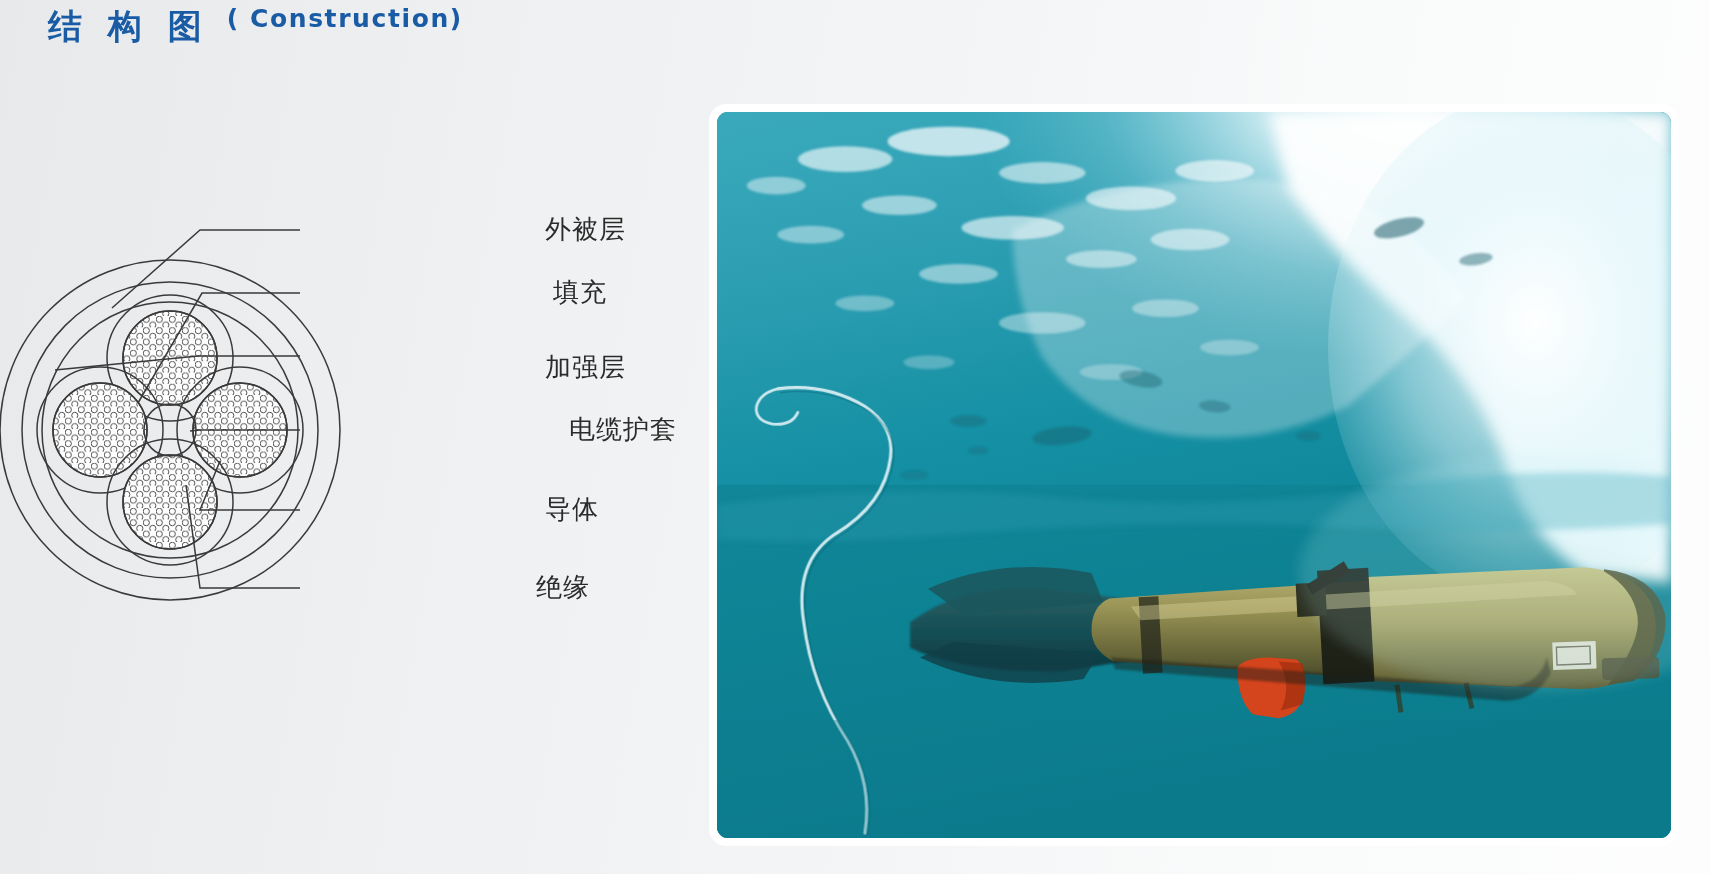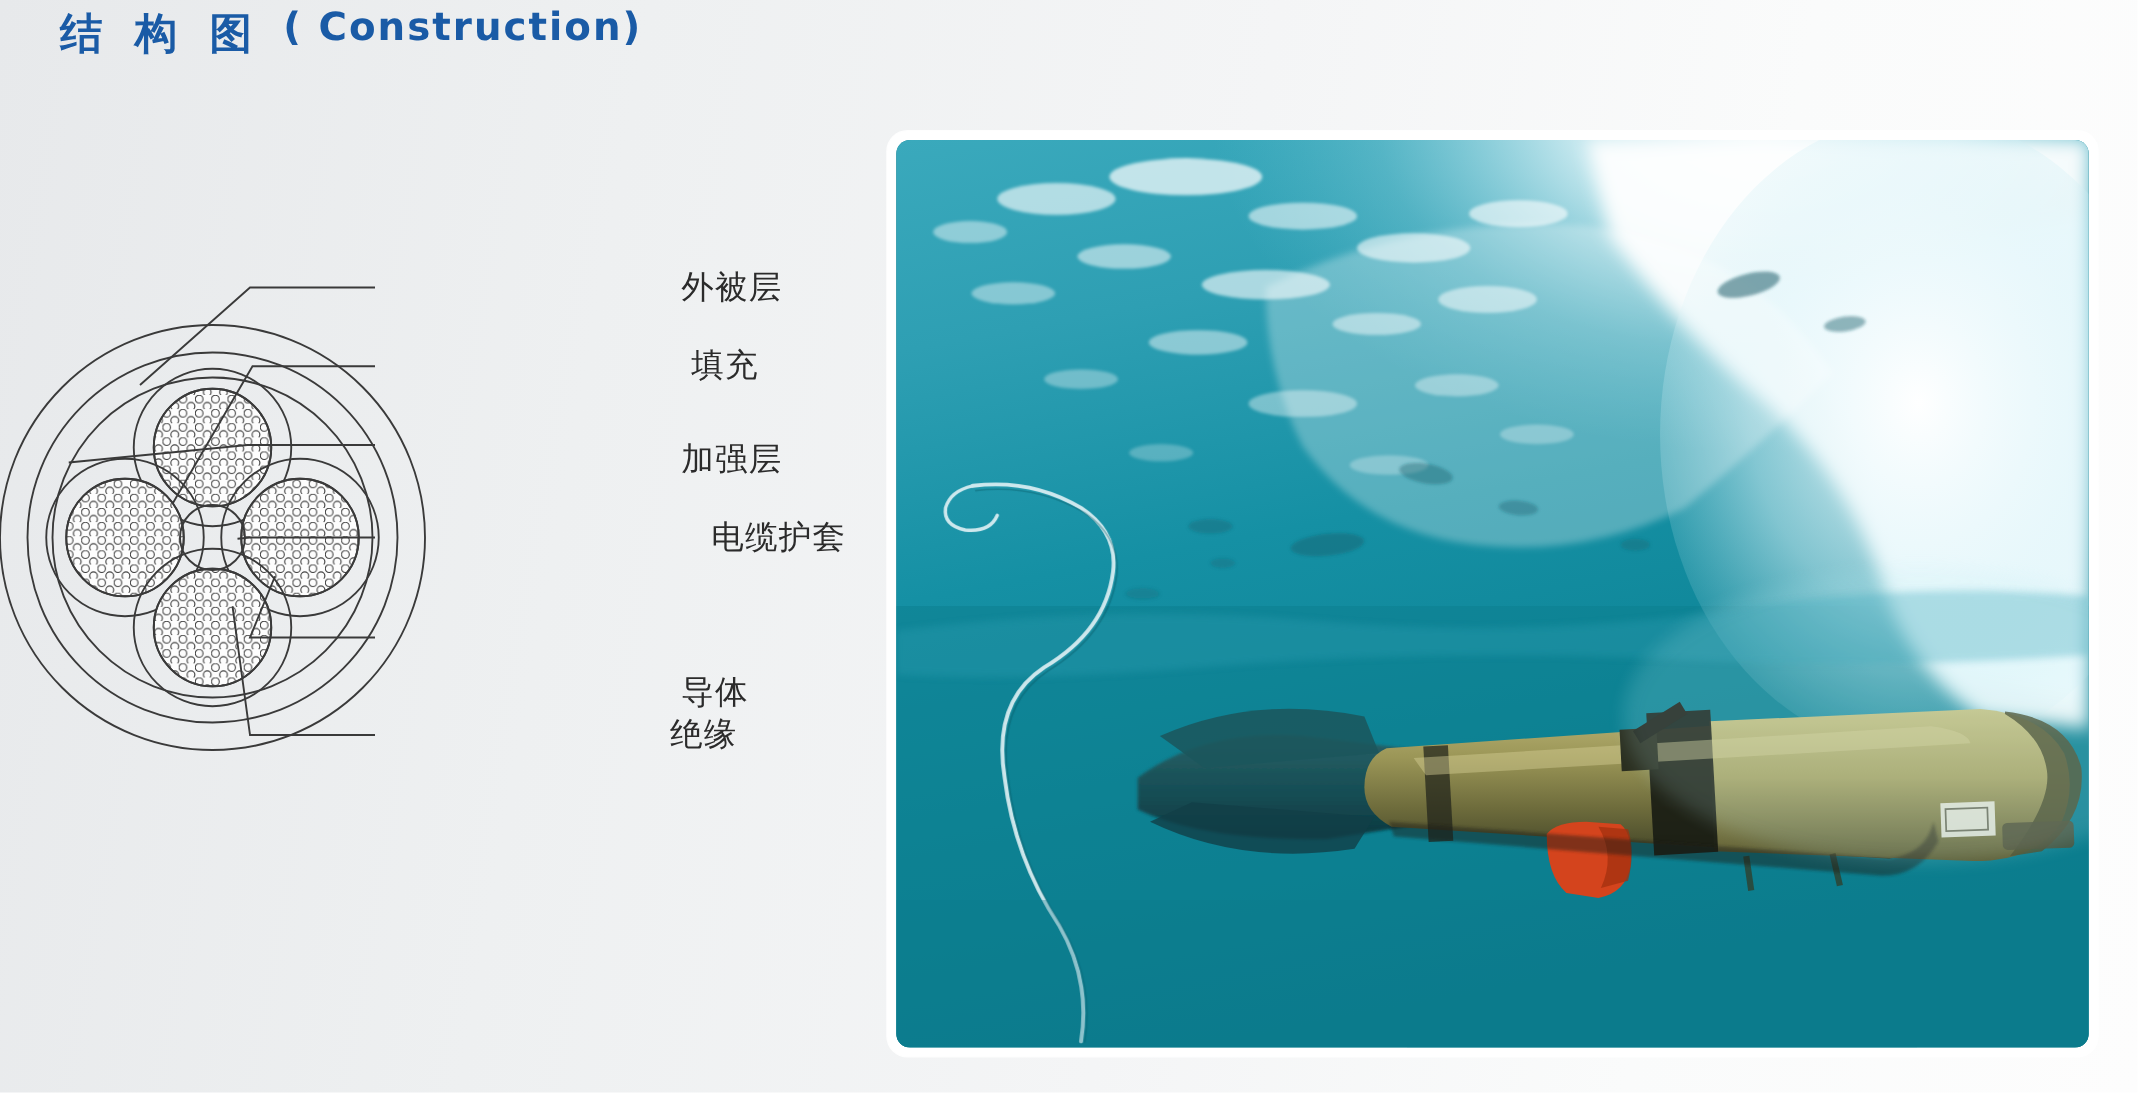--- a/index.html
+++ b/index.html
@@ -27,21 +27,21 @@
     gap: 18px;
   }
   #title-cn {
     font-size: 34px;
     font-weight: bold;
     color: #1a5ba6;
     letter-spacing: 7px;
     font-family: "DejaVu Sans", "Liberation Sans", sans-serif;
   }
   #title-en {
-    font-size: 31px;
+    font-size: 25px;
     font-weight: bold;
     color: #1a5ba6;
     letter-spacing: 1.6px;
     font-family: "DejaVu Sans", "Liberation Sans", sans-serif;
   }
 
   
   #diagram-wrap {
     position: absolute;
     left: 0px;
@@ -163,21 +163,21 @@
       <path d="M 190 341 L 200 340 L 300 340"></path>
       <path d="M 220 371 L 200 420 L 300 420"></path>
       <path d="M 186 395 L 200 498 L 300 498"></path>
     </g>
   </svg>
 
   <div class="callout-label" style="left:545px; top:122px;">外被层</div>
   <div class="callout-label" style="left:553px; top:185px;">填充</div>
   <div class="callout-label" style="left:545px; top:260px;">加强层</div>
   <div class="callout-label" style="left:569px; top:322px;">电缆护套</div>
-  <div class="callout-label" style="left:545px; top:402px;margin-top:44px;">导体</div>
+  <div class="callout-label" style="left:545px; top:402px;">导体</div>
   <div class="callout-label" style="left:536px; top:480px;">绝缘</div>
 </div>
 
 <div id="photo-frame">
   <div id="photo-inner">
     <svg id="photo-svg" viewBox="0 0 968 740" preserveAspectRatio="none">
       <defs>
         <linearGradient id="waterGrad" x1="0" y1="0" x2="0.25" y2="1">
           <stop offset="0%" stop-color="#3aa9bc"></stop>
           <stop offset="22%" stop-color="#2e9fb3"></stop>

